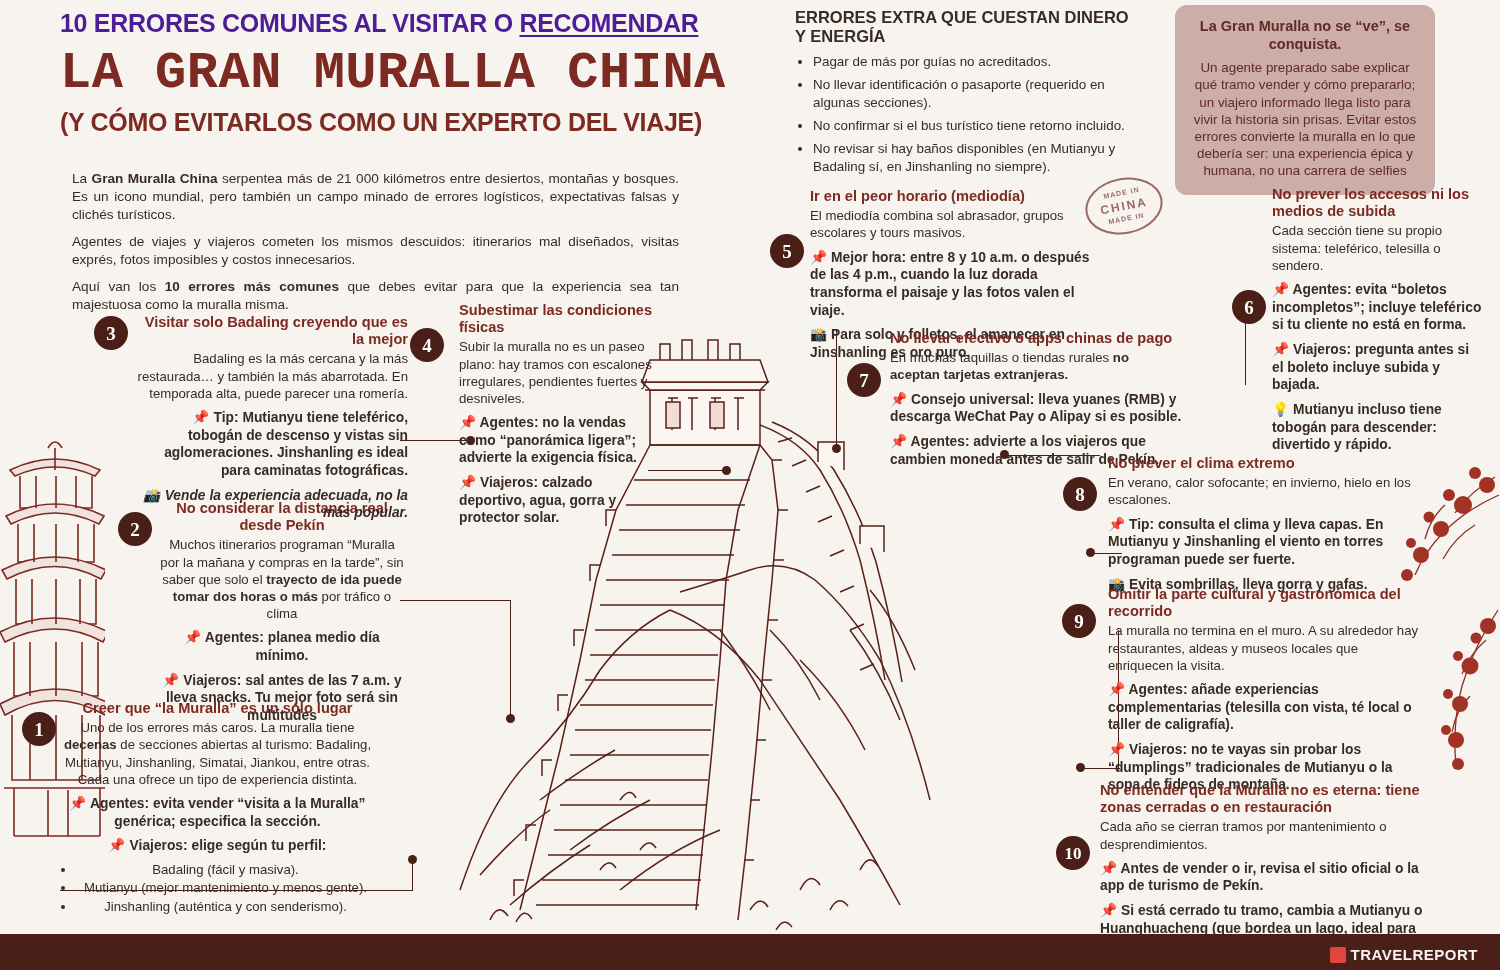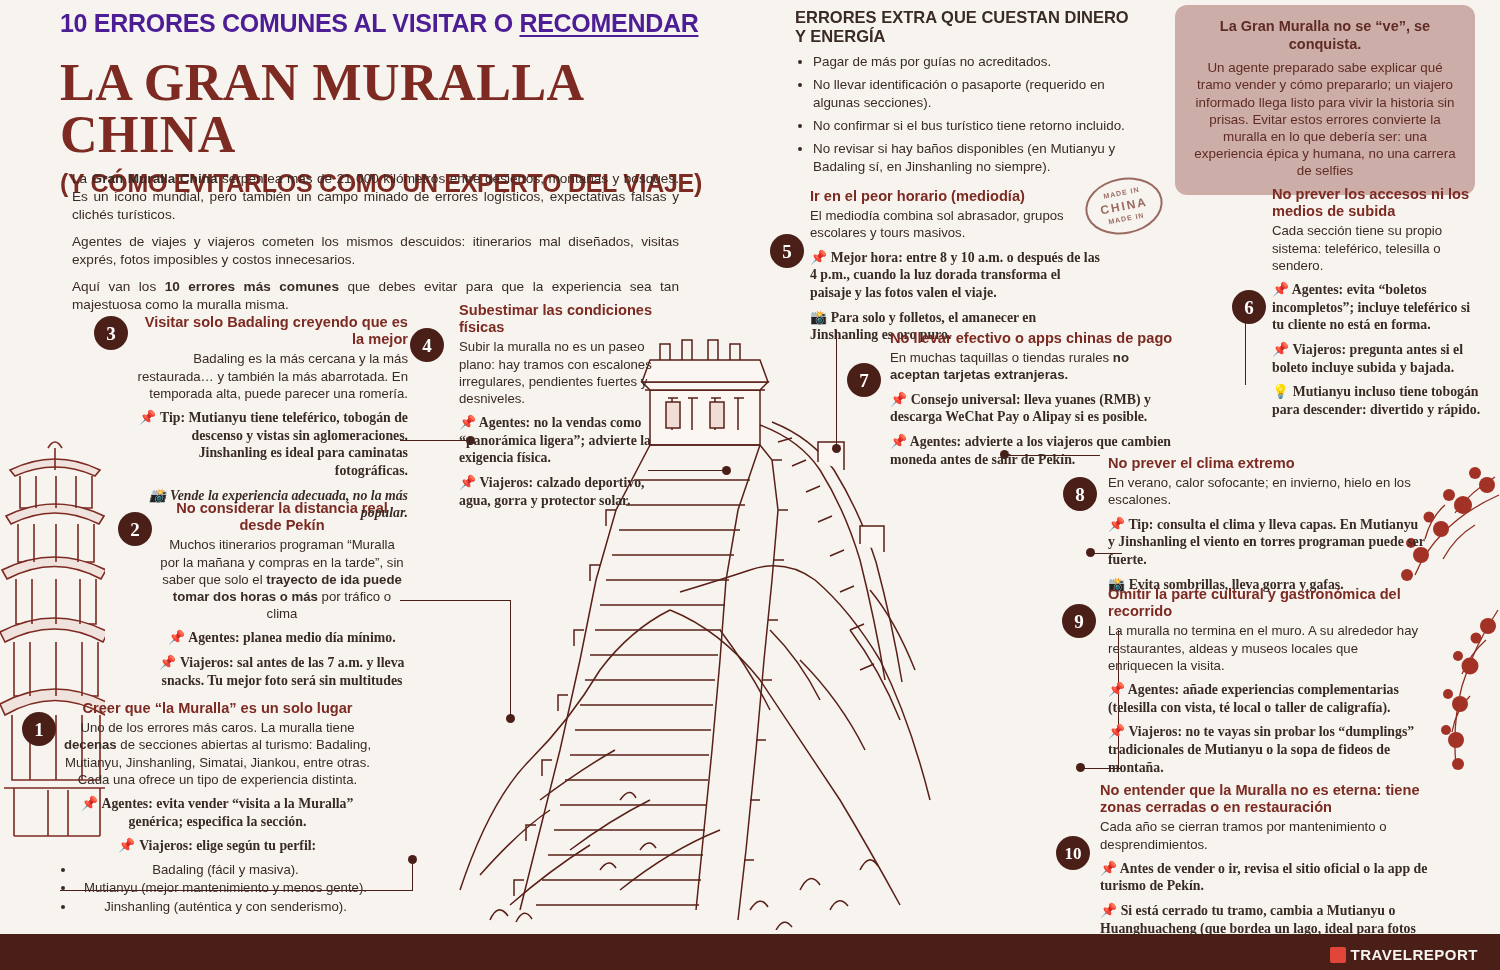--- a/index.html
+++ b/index.html
@@ -20,27 +20,27 @@
     font-family:"Liberation Sans", sans-serif;
     font-weight:bold;
     font-size:25px;
     letter-spacing:-0.3px;
     color:#4c1d95;
     text-transform:uppercase;
     line-height:1.05;
   }
   .kicker u { text-decoration:underline; text-underline-offset:3px; }
   .main-title {
-    font-family:Liberation Serif, serif;
+    font-family:Liberation Mono, monospace;
     font-weight:bold;
     font-size:52px;
     color:#7c2a22;
     letter-spacing:0.5px;
     line-height:1.0;
-    margin-top:21px;
+    margin-top:12px;
     text-transform:uppercase;
   }
   .sub-title {
     font-weight:bold;
     font-size:25px;
     color:#7c2a22;
     letter-spacing:-0.3px;
     margin-top:8px;
     text-transform:uppercase;
   }
@@ -55,39 +55,39 @@
   #extra-errors { position:absolute; left:795px; top:8px; width:345px; }
   #extra-errors .eh {
     font-weight:bold; font-size:16.5px; color:#3a2a24; line-height:1.15;
     text-transform:uppercase; margin-bottom:7px;
   }
   #extra-errors ul { margin:0; padding-left:18px; }
   #extra-errors li { font-size:13.4px; line-height:1.34; margin-bottom:5px; }
 
   
   #pink-box {
-    position:absolute; left:1175px; top:5px; width:300px; min-height:190px;
+    position:absolute; left:1175px; top:5px; width:260px; min-height:190px;
     background:#cdada7; border-radius:12px; padding:12px 16px;
     text-align:center; color:#5f2b25;
   }
   #pink-box .pb-title { font-weight:bold; font-size:14.5px; line-height:1.25; margin-bottom:6px; }
   #pink-box .pb-body { font-size:13.4px; line-height:1.28; }
 
   
   .item { position:absolute; }
   .item h3 {
     margin:0 0 2px 0;
     font-size:14.6px;
     font-weight:bold;
     color:#7c2a22;
     line-height:1.18;
   }
   .item p { margin:0; font-size:13.2px; line-height:1.30; color:#3a2a24; }
   .item p b { font-weight:bold; }
-  .item .tip { margin-top:7px; font-family:Liberation Serif, serif; font-weight:bold; font-size:13.8px; line-height:1.28; }
+  .item .tip { margin-top:7px; font-family:Liberation Sans, sans-serif; font-weight:bold; font-size:13.8px; line-height:1.28; }
   .ar { text-align:right; }
   .ac { text-align:center; }
 
   
   .num {
     position:absolute;
     width:34px; height:34px; border-radius:50%;
     background:#4a1f18; color:#fff;
     font-family:"Liberation Serif", serif;
     font-weight:bold; font-size:19px;

